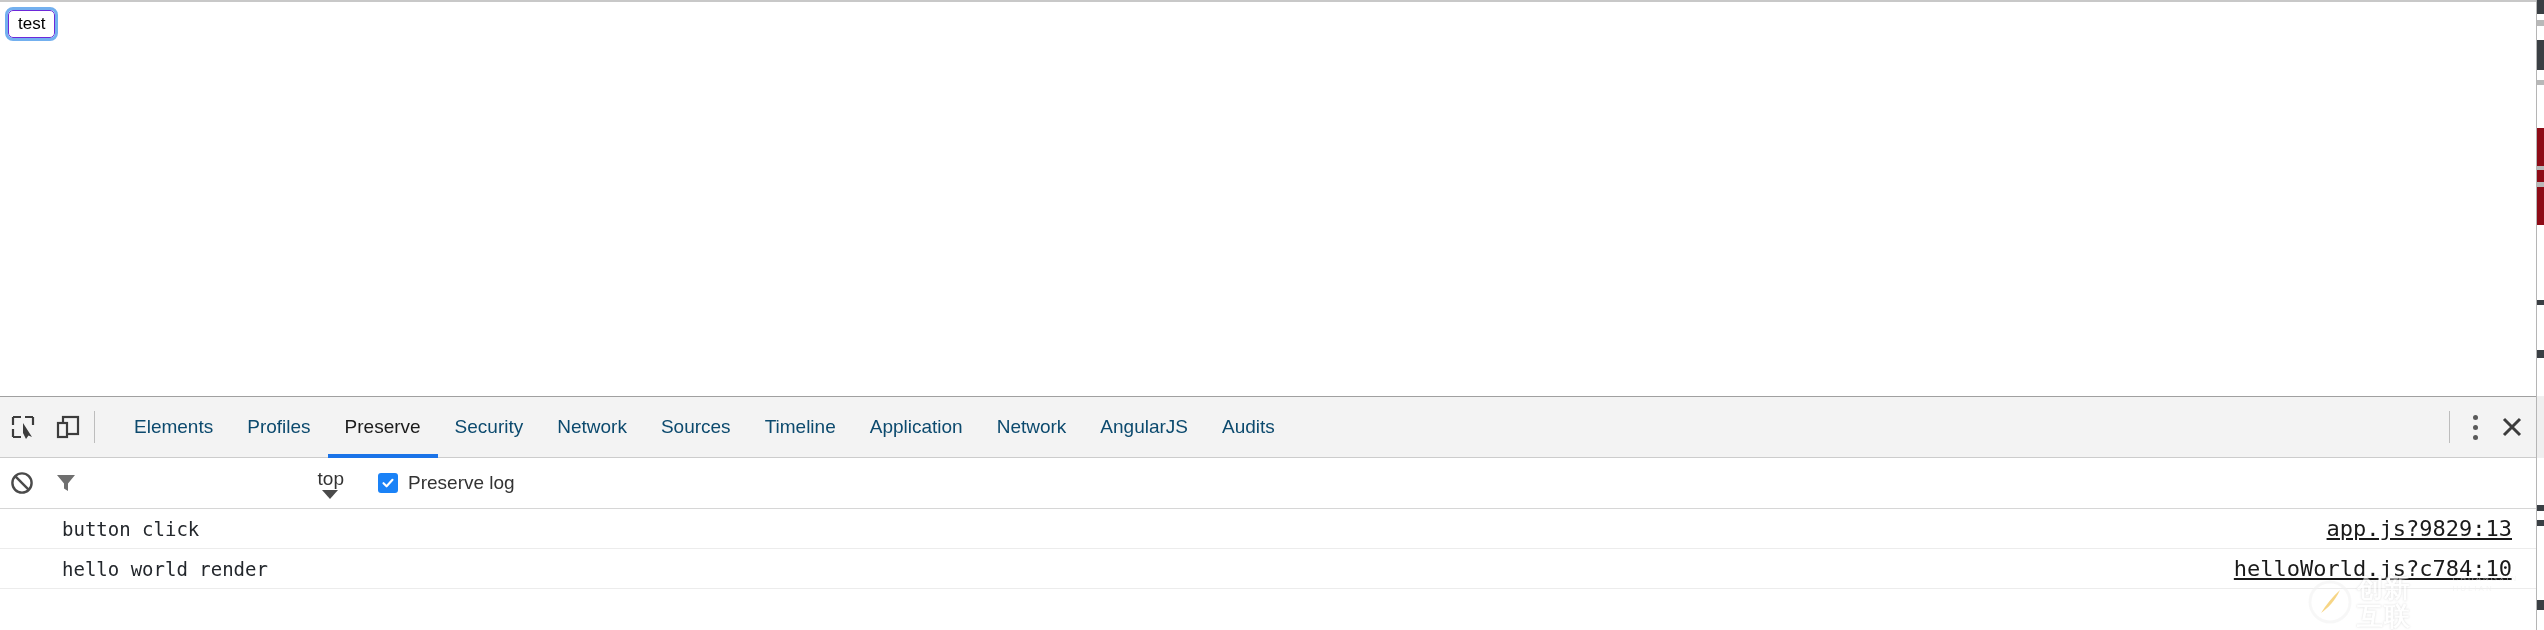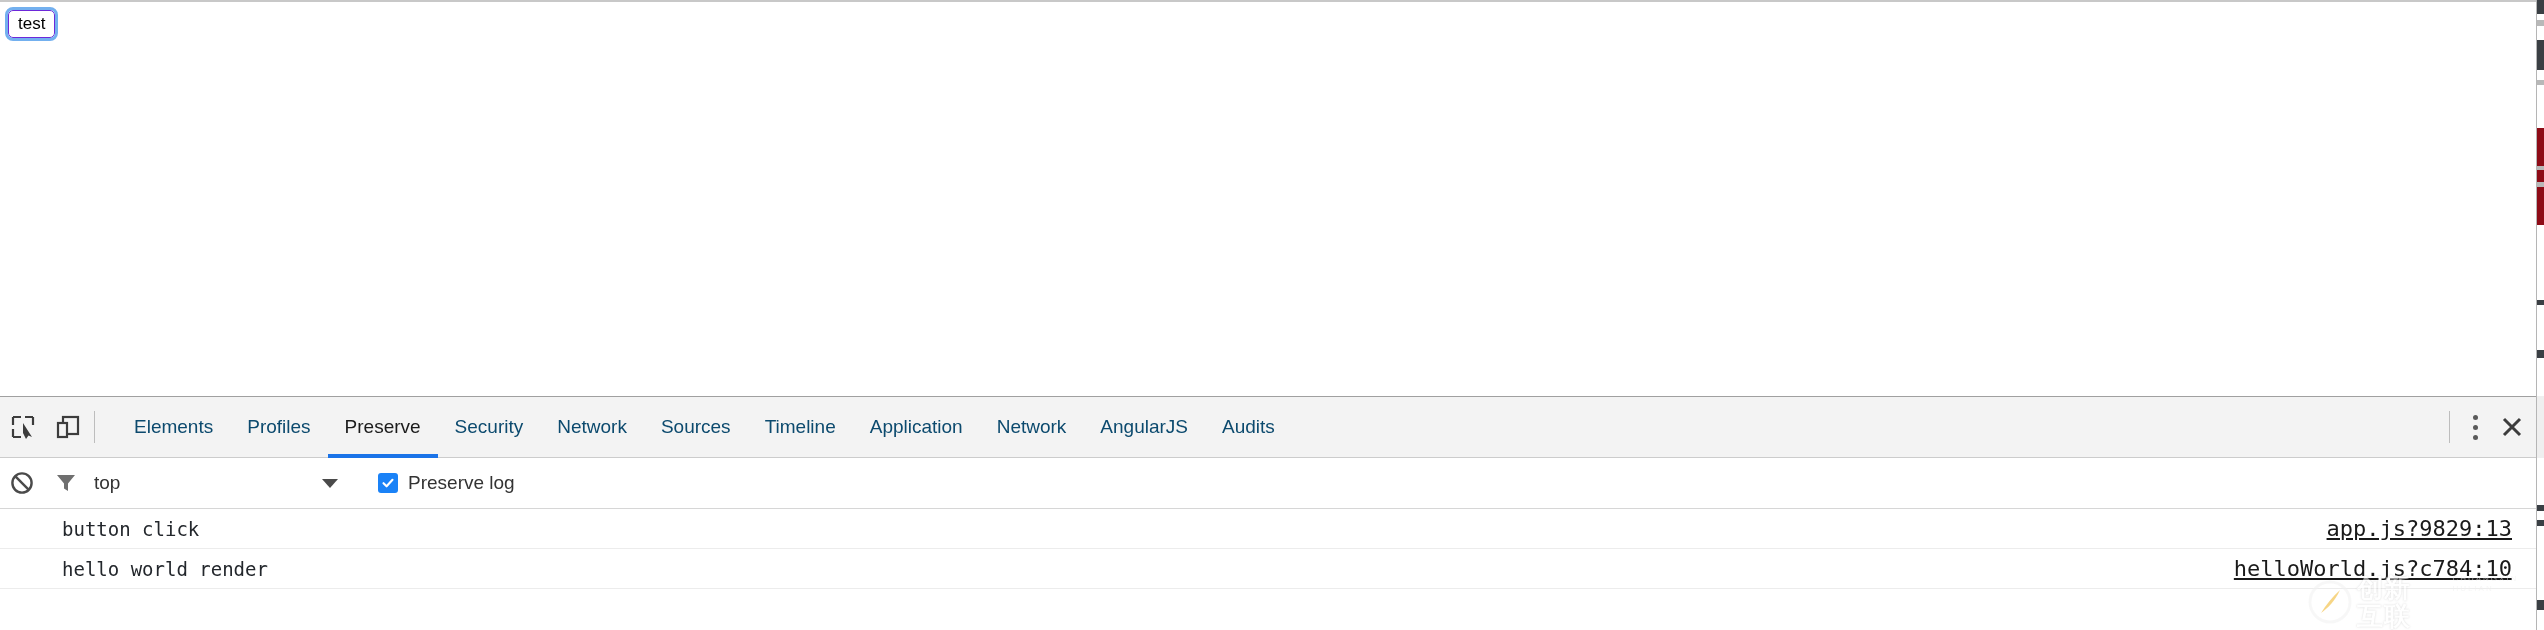--- a/index.html
+++ b/index.html
@@ -162,24 +162,25 @@
     align-items: center;
     box-sizing: border-box;
   }
   .fb-icon {
     width: 44px;
     display: flex; align-items: center; justify-content: center;
     cursor: default;
   }
   #context-select {
     display: flex;
-    align-items: center;
+    align-items: flex-end;
     width: 250px;
     margin-left: 6px;
     cursor: default;
+    flex-direction: column;
   }
   #context-value {
     font-size: 19px;
     color: #333333;
   }
   .caret-down {
     margin-left: auto;
     margin-right: 6px;
     width: 0; height: 0;
     border-left: 8px solid transparent;

